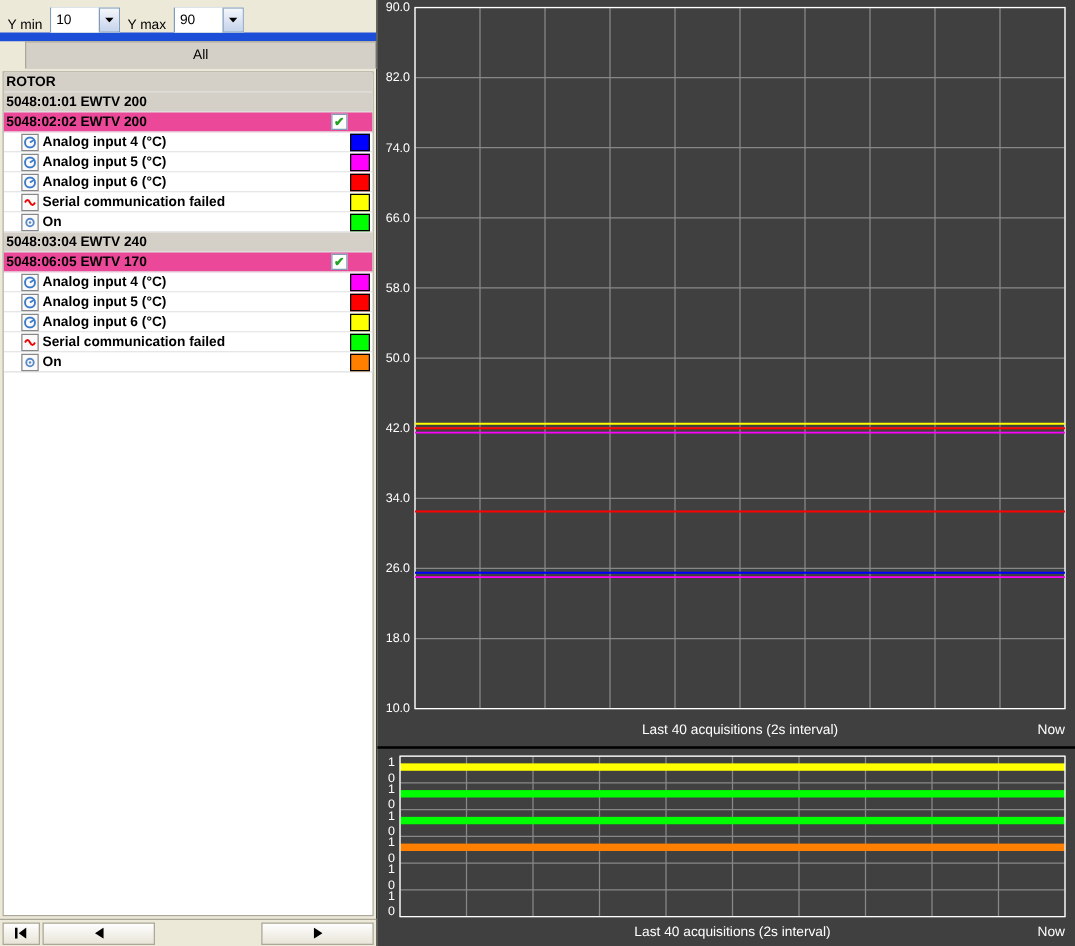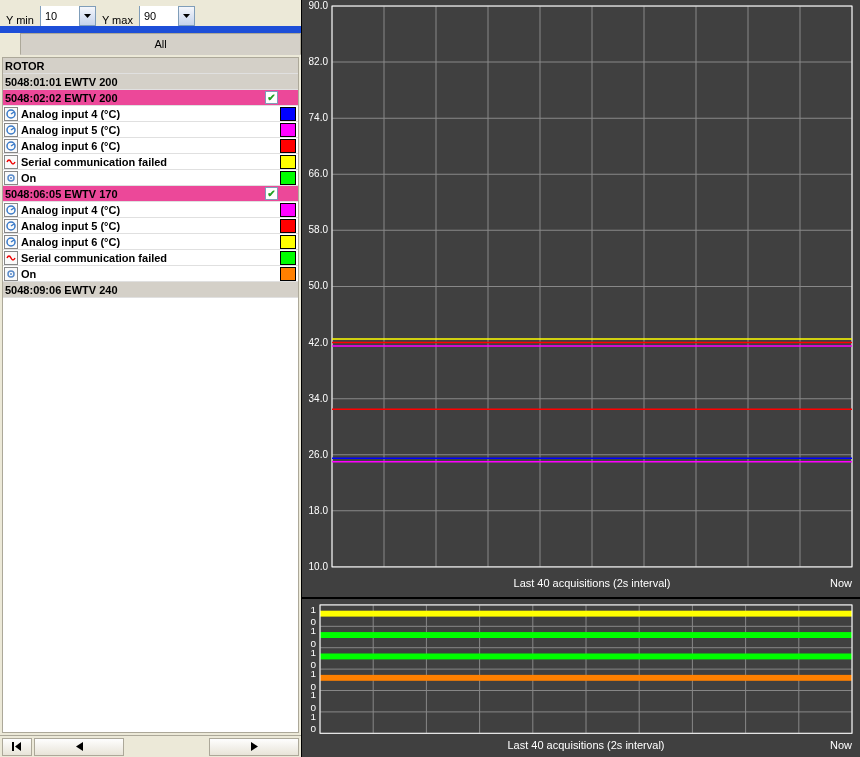--- a/index.html
+++ b/index.html
@@ -11,21 +11,21 @@
 .combo-input { width: 38px; padding: 4px 4px; border: none; outline: none; font-size: 11px; }
 .combo-btn { width: 16px; height: 18px; background: linear-gradient(#f4f6fb,#c6d3ec); border-left: 1px solid #7f9db9; display: flex; align-items: center; justify-content: center; cursor: pointer; }
 .tabs { height: 22px; display: flex; background: #3b82f6; margin-left: 20px; }
 .tab { flex: 1; text-align: center; line-height: 20px; border: 1px solid #aca899; background: #ece9d8; cursor: pointer; font-size: 11px; }
 .tab.active { background: #d4d0c8; border-bottom: 1px solid #d4d0c8; }
 .tree { flex: 1; background: #fff; overflow-y: auto; border: 1px solid #aca899; margin: 2px; }
 .row { height: 16px; display: flex; align-items: center; padding-left: 2px; border-bottom: 1px solid #e0e0e0; font-weight: bold; font-size: 11px; }
 .row.group { background: #d4d0c8; }
 .row.node { background: #d4d0c8; }
 .row.nodecheck { background: #ec4899; justify-content: space-between; padding-right: 20px; }
-.row.item { background: #fff; font-weight: bold; padding-left: 1px; text-align: center; }
+.row.item { background: #fff; font-weight: bold; padding-left: 14px; text-align: center; }
 .icon-box { width: 14px; height: 14px; margin-right: 3px; display: inline-flex; align-items: center; justify-content: center; border: 1px solid #888; background: #fafafa; font-size: 9px; }
 .color-box { width: 16px; height: 14px; border: 1px solid #000; margin-left: auto; margin-right: 2px; }
 .checkbox { width: 13px; height: 13px; border: 1px solid #7f9db9; background: #fff; display: inline-flex; align-items: center; justify-content: center; font-size: 10px; color: #21a121; }
 .nav-bar { height: 22px; background: #ece9d8; display: flex; align-items: center; padding: 2px; gap: 2px; border-top: 1px solid #aca899; }
 .nav-btn { height: 18px; border: 1px solid #aca899; background: linear-gradient(#fefefe,#e8e4d8); display: flex; align-items: center; justify-content: center; cursor: pointer; }
 .nav-btn.first { width: 30px; }
 .nav-btn.prev, .nav-btn.next { width: 90px; }
 .nav-spacer { flex: 1; }
 
 .right-panel { flex: 1; background: #404040; display: flex; flex-direction: column; }
@@ -115,20 +115,21 @@
       <div class="row item">
         <span class="icon-box">
           <svg width="10" height="10">
             <circle cx="5" cy="5" r="3" fill="none" stroke="#5a8ac8" stroke-width="1.5"></circle>
             <circle cx="5" cy="5" r="1" fill="#5a8ac8"></circle>
           </svg>
         </span>
         <span>On</span>
         <span class="color-box" style="background:#00ff00"></span>
       </div>
+      <div class="row node">5048:03:04  EWTV 240</div>
       <div class="row nodecheck">
         <span>5048:06:05  EWTV 170</span>
         <span class="checkbox">✔</span>
       </div>
       <div class="row item">
         <span class="icon-box">
           <svg width="10" height="10">
             <circle cx="5" cy="5" r="4" fill="none" stroke="#3a7ac8" stroke-width="1.5"></circle>
             <line x1="5" y1="5" x2="8" y2="3" stroke="#3a7ac8" stroke-width="1.5"></line>
           </svg>
@@ -168,21 +169,20 @@
       <div class="row item">
         <span class="icon-box">
           <svg width="10" height="10">
             <circle cx="5" cy="5" r="3" fill="none" stroke="#5a8ac8" stroke-width="1.5"></circle>
             <circle cx="5" cy="5" r="1" fill="#5a8ac8"></circle>
           </svg>
         </span>
         <span>On</span>
         <span class="color-box" style="background:#ff8000"></span>
       </div>
-      <div class="row node">5048:09:06  EWTV 240</div>
     </div>
 
   <div class="nav-bar">
     <div class="nav-btn first">
       <svg width="10" height="9">
           <rect x="0" y="0" width="2" height="9" fill="#000"></rect>
           <polygon points="9,0 9,9 3,4.5" fill="#000"></polygon>
         </svg>
     </div>
     <div class="nav-btn prev">

